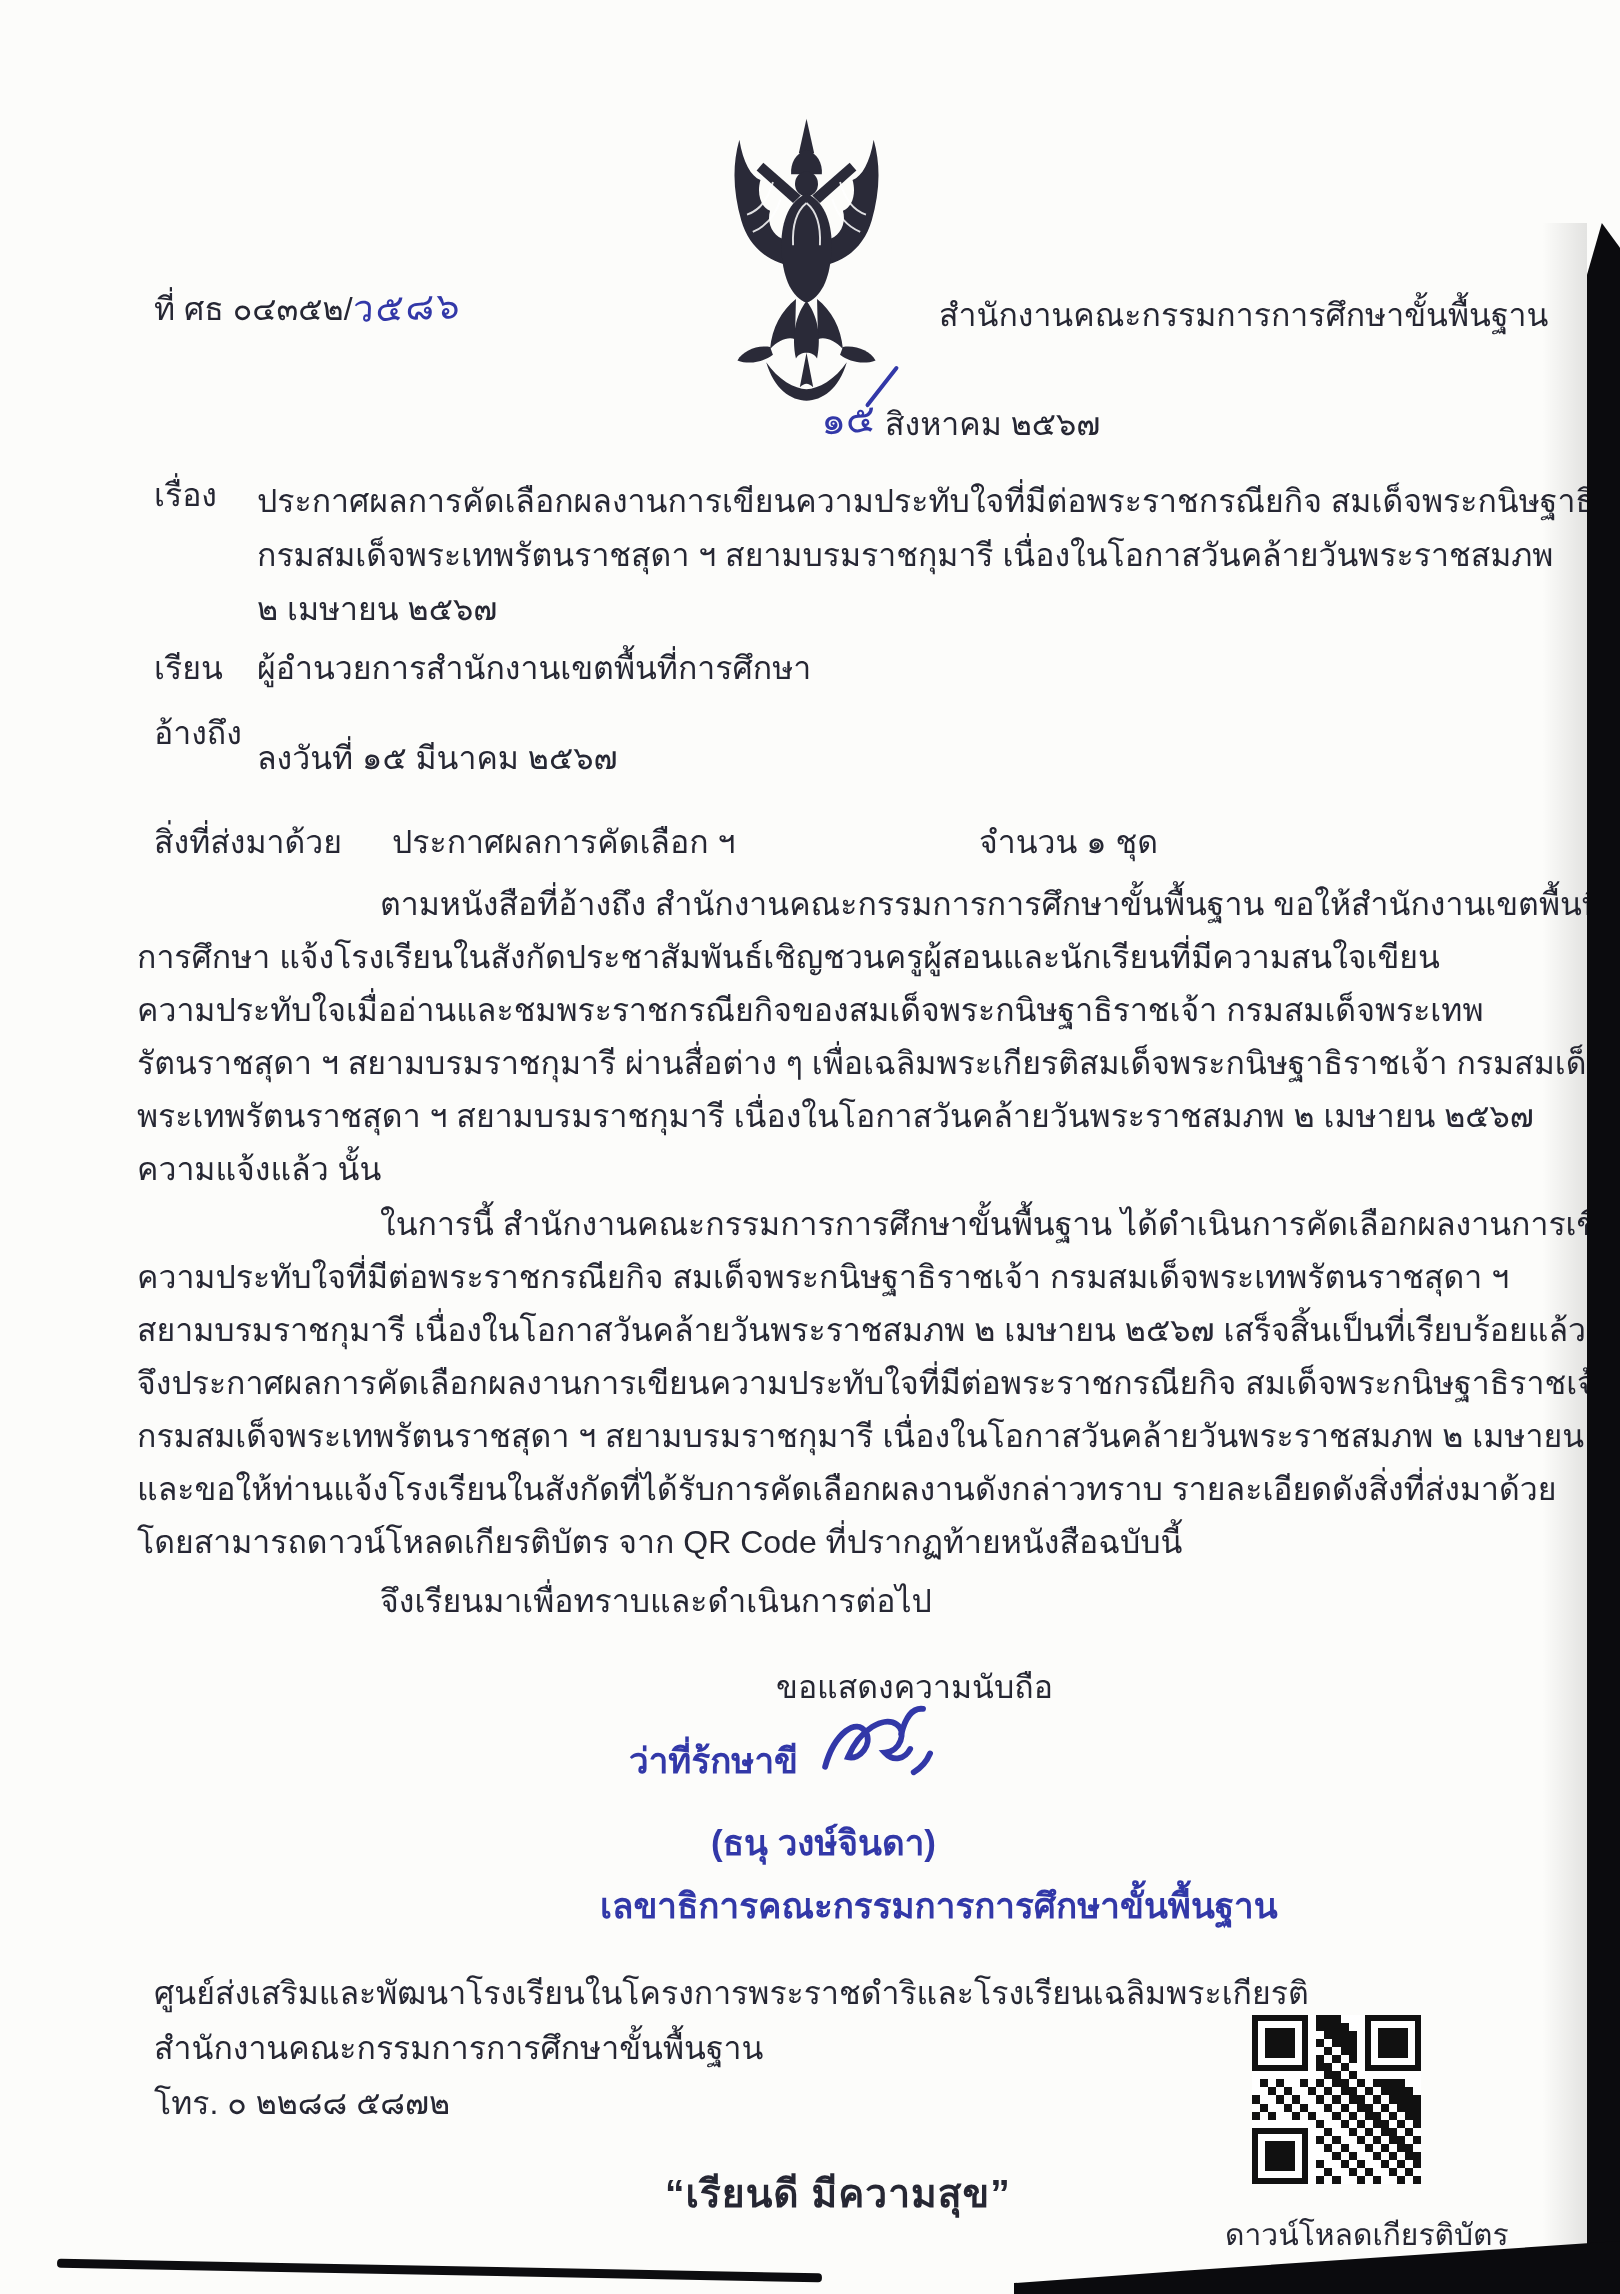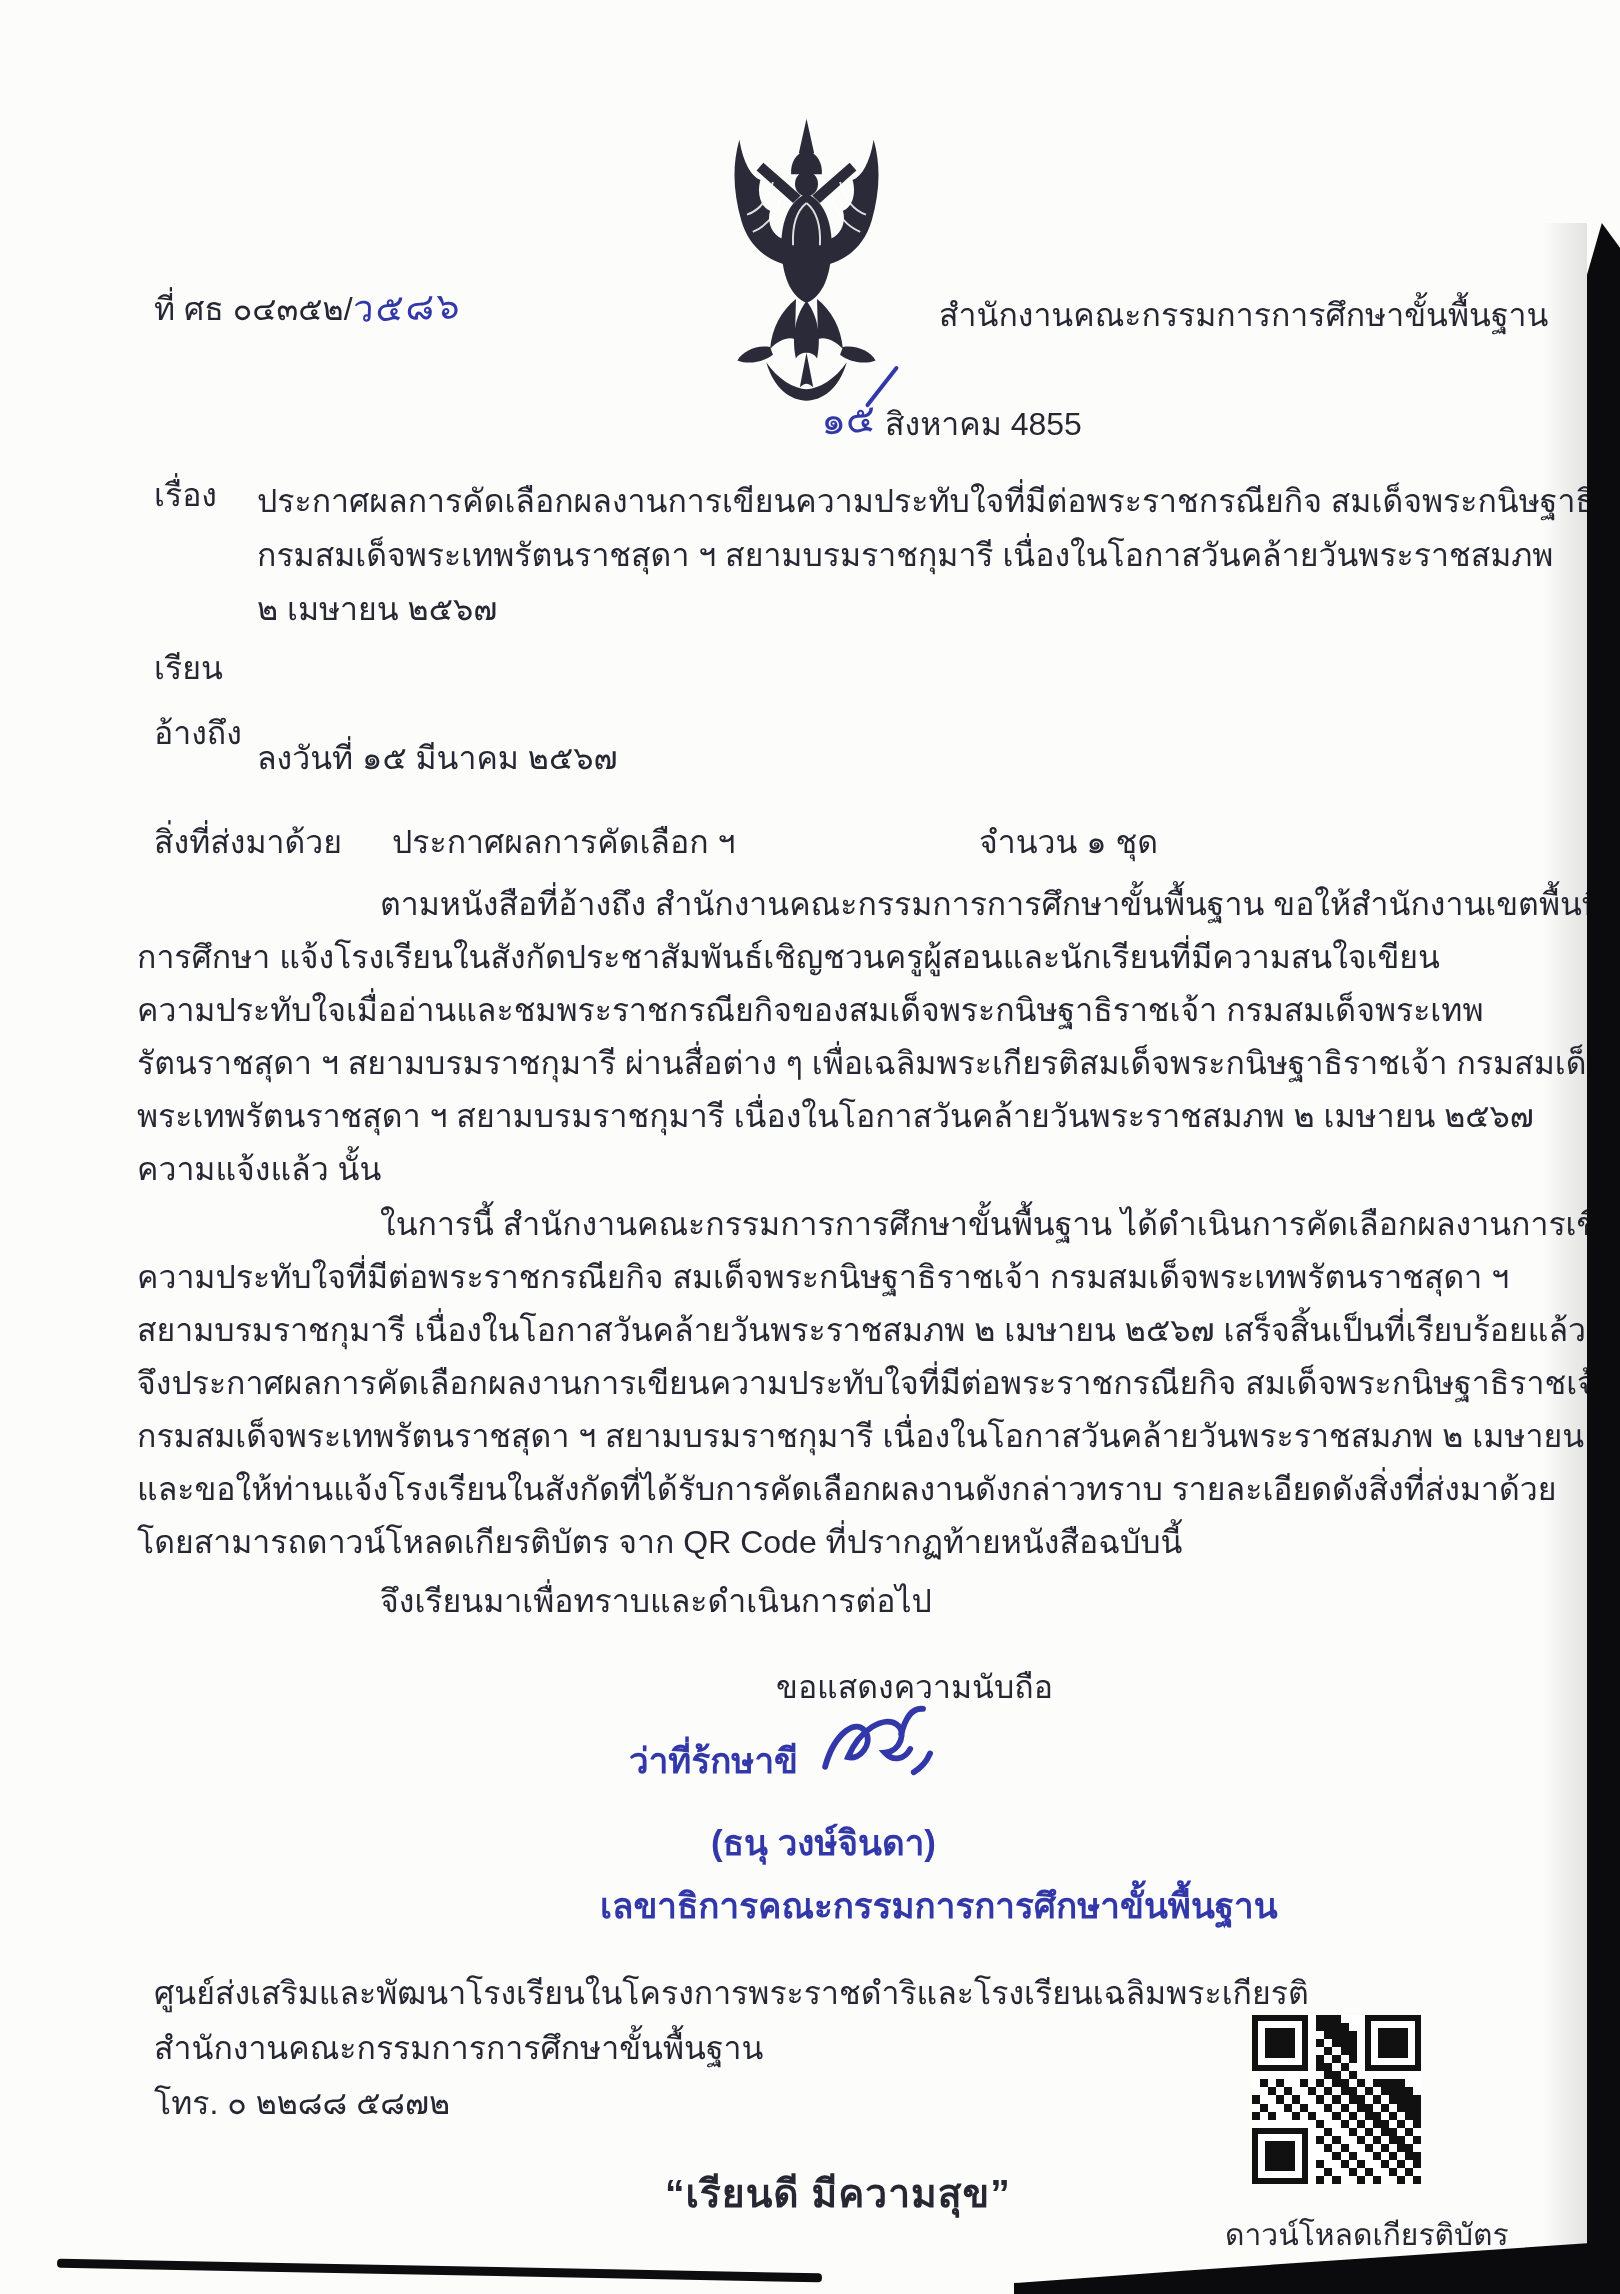--- a/index.html
+++ b/index.html
@@ -92,29 +92,30 @@
         <path d="M110 96 C120 104 125 120 124 140"></path>
         <path d="M110 96 C100 104 95 120 96 140"></path>
       </g>
     </svg>
   </div>
 
   <div class="abs t33" style="left:154px;top:286px;"><span>ที่ ศธ ๐๔๓๕๒/</span><span class="handwrite">ว๕๘๖</span></div>
 
   <div class="abs t33" style="left:939px;top:294px;">สำนักงานคณะกรรมการการศึกษาขั้นพื้นฐาน</div>
 
-  <div class="abs t33" style="left:821px;top:400px;"><span class="hand-day">๑๕</span><span>สิงหาคม 4855</span></div>
+  <div class="abs t33" style="left:821px;top:400px;"><span class="hand-day">๑๕</span><span>สิงหาคม ๒๕๖๗</span></div>
   <div class="pen-stroke" style="left:880px;top:361px;"></div>
 
   <div class="abs t33" style="left:154px;top:474px;">เรื่อง</div>
   <div class="abs t33" style="left:257px;top:474px;line-height:54px;">ประกาศผลการคัดเลือกผลงานการเขียนความประทับใจที่มีต่อพระราชกรณียกิจ สมเด็จพระกนิษฐาธิราชเจ้า
 กรมสมเด็จพระเทพรัตนราชสุดา ฯ สยามบรมราชกุมารี เนื่องในโอกาสวันคล้ายวันพระราชสมภพ
 ๒ เมษายน ๒๕๖๗</div>
 
   <div class="abs t33" style="left:154px;top:647px;">เรียน</div>
+  <div class="abs t33" style="left:257px;top:647px;">ผู้อำนวยการสำนักงานเขตพื้นที่การศึกษา</div>
 
   <div class="abs t33" style="left:154px;top:712px;">อ้างถึง</div>
   <div class="abs t33" style="left:257px;top:737px;">ลงวันที่ ๑๕ มีนาคม ๒๕๖๗</div>
 
   <div class="abs t33" style="left:154px;top:821px;">สิ่งที่ส่งมาด้วย</div>
   <div class="abs t33" style="left:392px;top:821px;">ประกาศผลการคัดเลือก ฯ</div>
   <div class="abs t33" style="left:979px;top:821px;">จำนวน ๑ ชุด</div>
 
   <div class="abs body-par indent" style="left:137px;top:878px;">ตามหนังสือที่อ้างถึง สำนักงานคณะกรรมการการศึกษาขั้นพื้นฐาน ขอให้สำนักงานเขตพื้นที่
 การศึกษา แจ้งโรงเรียนในสังกัดประชาสัมพันธ์เชิญชวนครูผู้สอนและนักเรียนที่มีความสนใจเขียน

